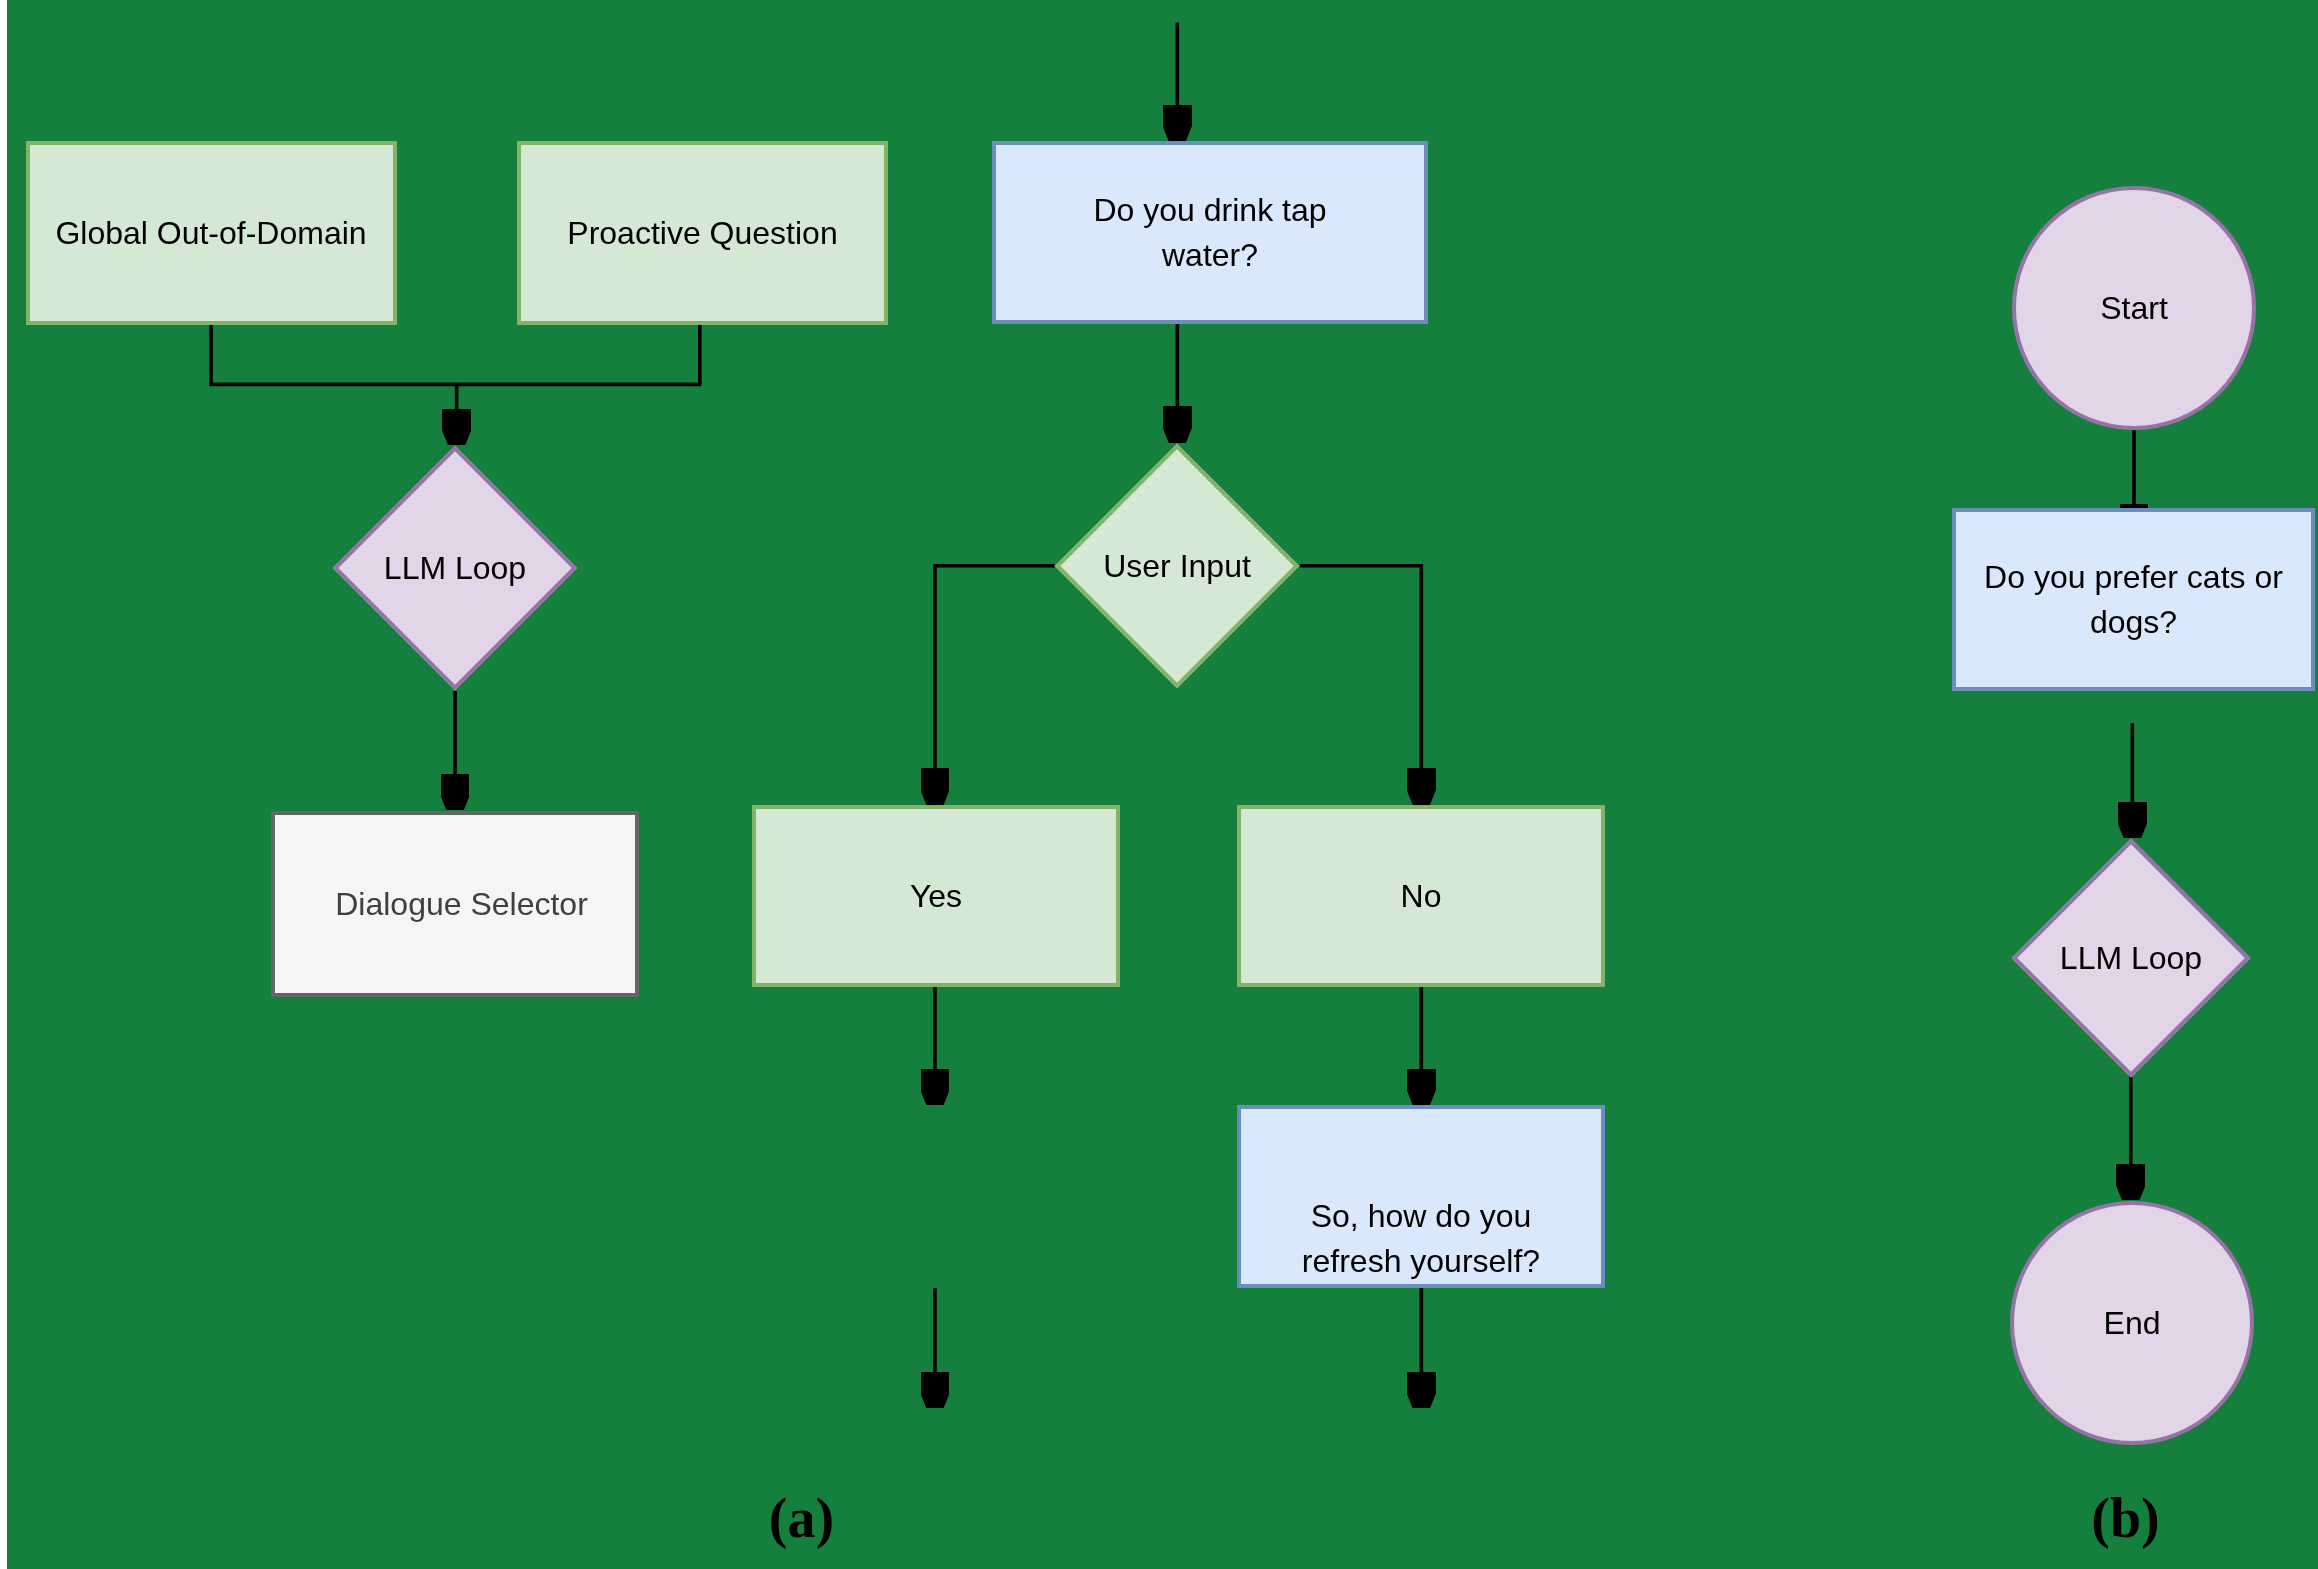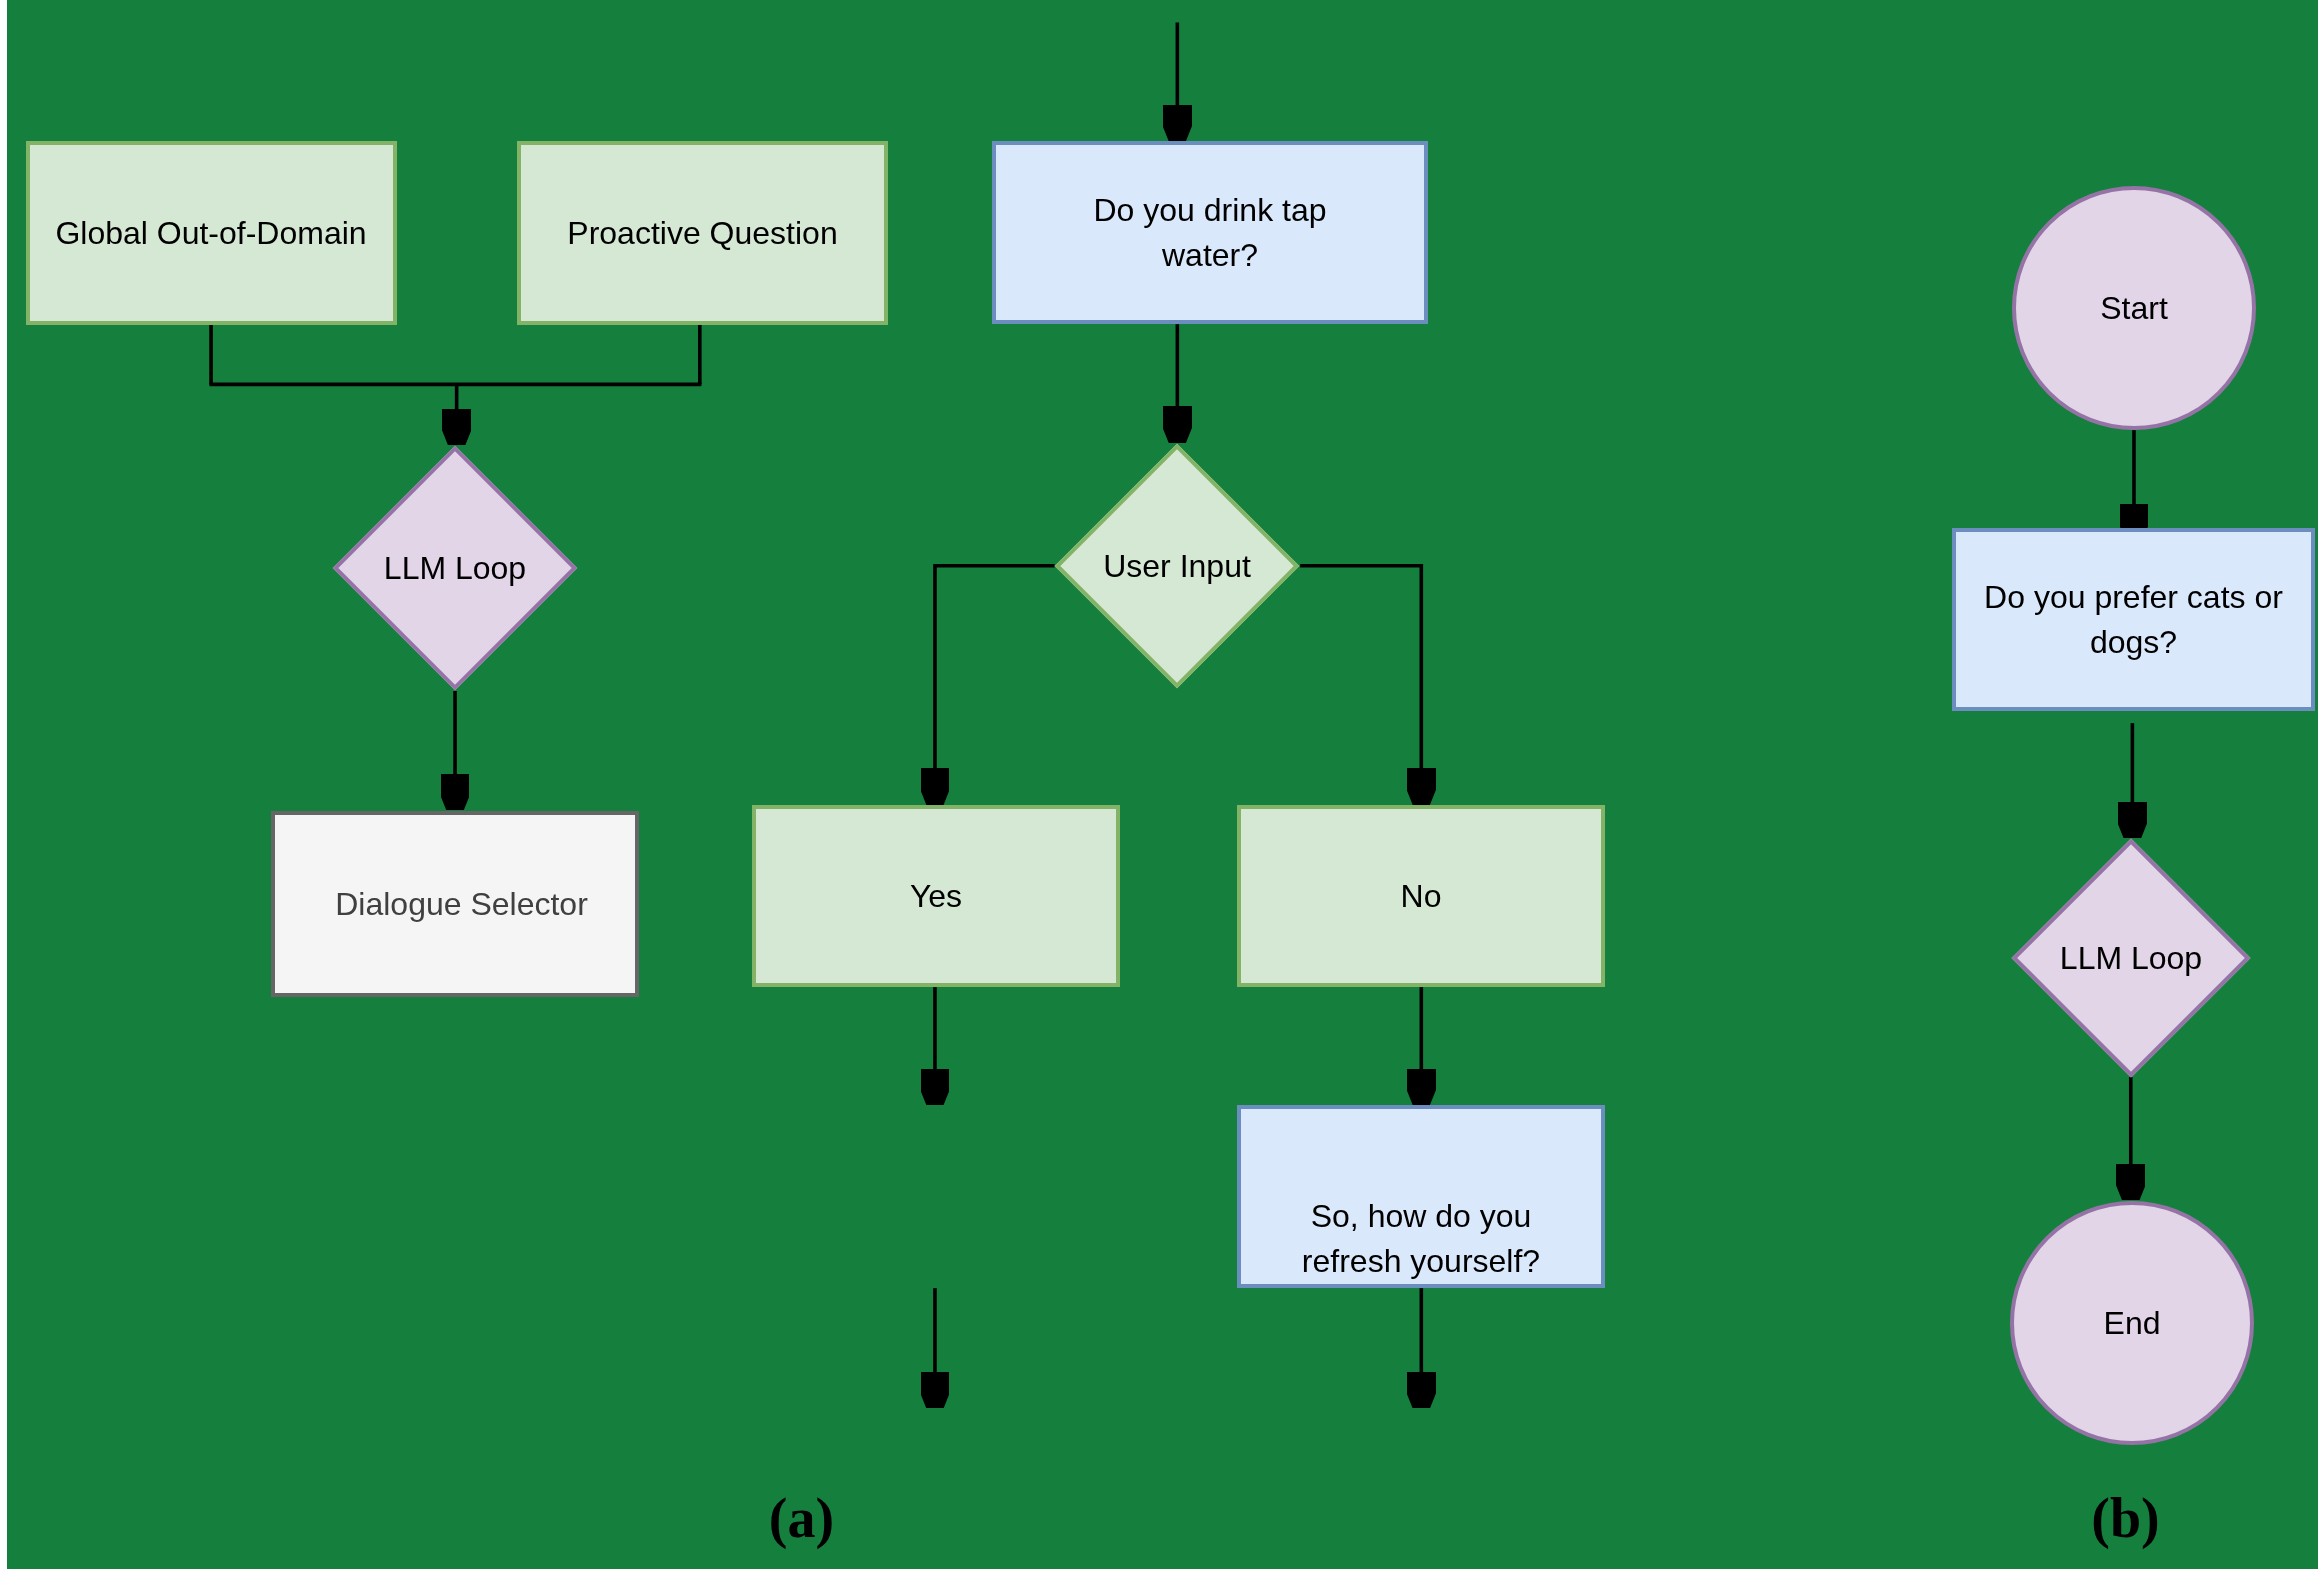--- a/index.html
+++ b/index.html
@@ -158,21 +158,21 @@
   <div class="node rect blue" style="left:1230px; top:1105px; width:368px; height:183px;align-items:flex-end;">
     <span class="label-span w400">So, how do you refresh yourself?</span>
   </div>
 
   <div class="sub-label" style="left:674px; top:1486px;">(a)</div>
 
   <div class="node circle" style="left:2005px; top:186px; width:244px; height:244px;">
     <span class="label-span">Start</span>
   </div>
 
-  <div class="node rect blue" style="left:1945px; top:528px; width:363px; height:183px;">
+  <div class="node rect blue" style="left:1945px; top:508px; width:363px; height:183px;">
     <span class="label-span w440">Do you prefer cats or dogs?</span>
   </div>
 
   <div class="diamond-wrap" style="left:2005px; top:839px; width:238px; height:238px;">
     <div class="diamond-shape d210"></div>
     <div class="diamond-label">LLM Loop</div>
   </div>
 
   <div class="node circle" style="left:2003px; top:1201px; width:244px; height:244px;">
     <span class="label-span">End</span>

